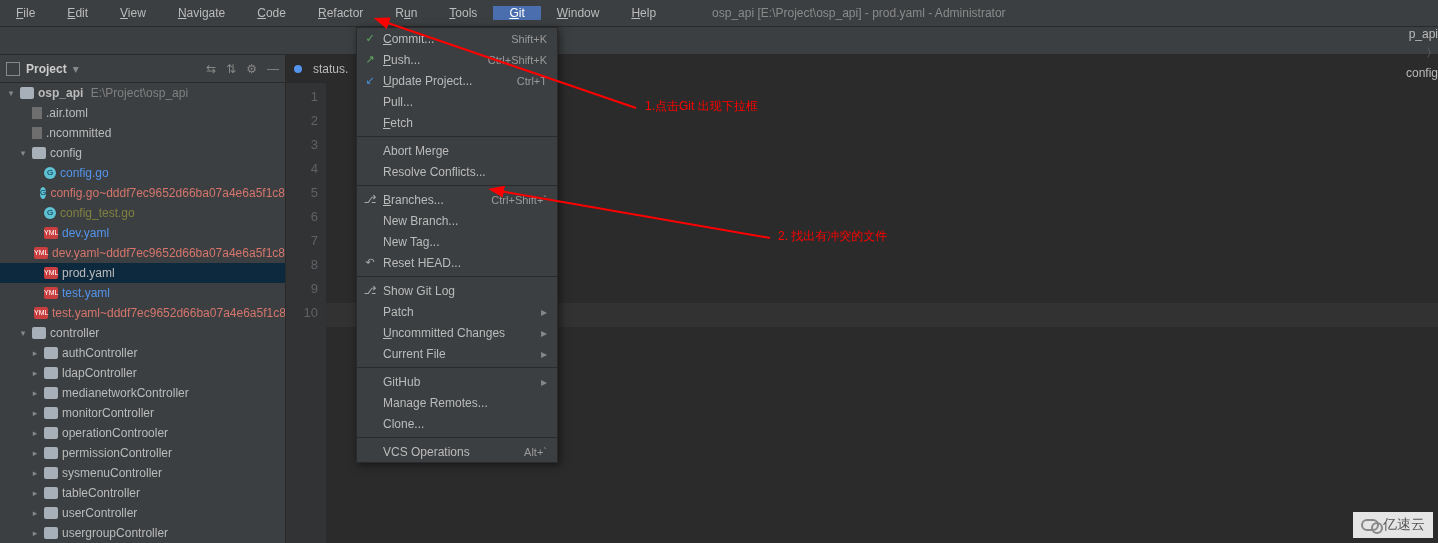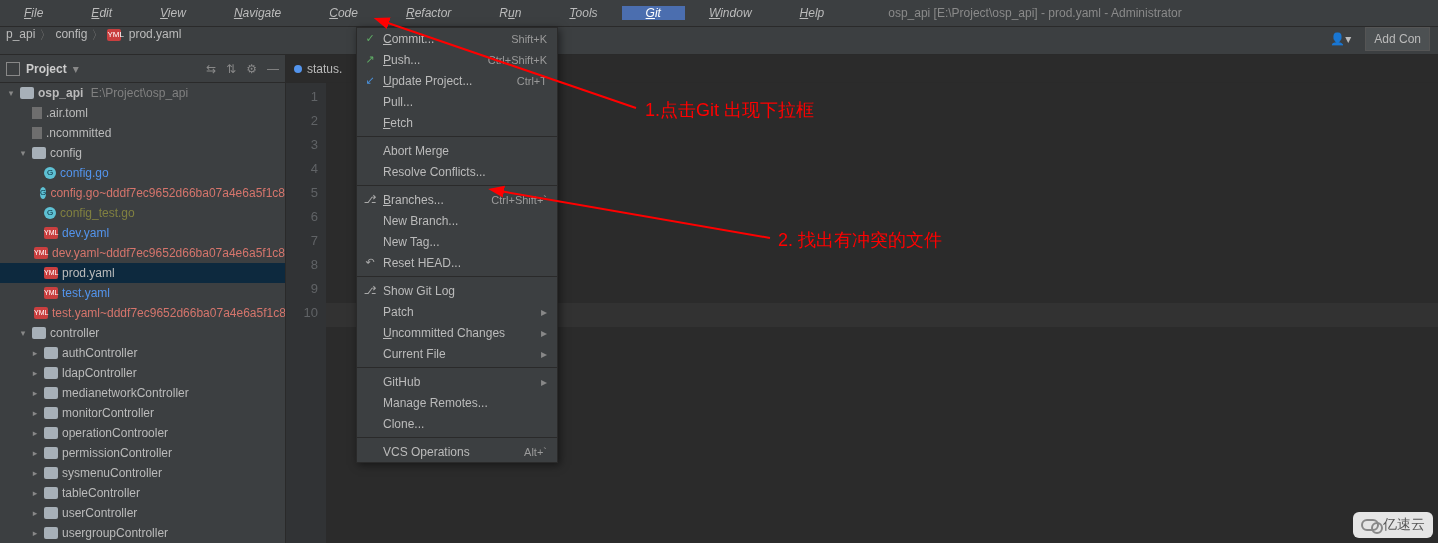--- a/index.html
+++ b/index.html
@@ -1,26 +1,26 @@
 <!DOCTYPE html>
 <html><head>
 <meta charset="utf-8">
 <style>
   * { margin: 0; padding: 0; box-sizing: border-box; font-family: "Segoe UI", Arial, sans-serif; }
   body { background: #2b2b2b; color: #bbb; font-size: 12px; width: 1438px; height: 543px; overflow: hidden; position: relative; }
 
   
   .menubar { display: flex; align-items: center; height: 27px; background: #3c3f41; border-bottom: 1px solid #2a2a2a; }
-  .menubar .menu-item { padding: 0 24px; line-height: 27px; cursor: default; font-style: italic; }
+  .menubar .menu-item { padding: 0 16px; line-height: 27px; cursor: default; }
   .menubar .menu-item.active { background: #4b6eaf; color: #fff; }
   .menubar .menu-item u { text-decoration: underline; }
   .menubar .title { margin-left: 40px; color: #8a8a8a; }
 
   
-  .breadcrumb { display: flex; align-items: flex-start; height: 28px; background: #3c3f41; border-bottom: 1px solid #2a2a2a; padding-left: 6px; gap: 4px; }
+  .breadcrumb { display: flex; align-items: flex-end; height: 28px; background: #3c3f41; border-bottom: 1px solid #2a2a2a; padding-left: 0; gap: 4px; flex-direction: column; }
   .breadcrumb .seg { color: #bbb; }
   .breadcrumb .arrow { color: #777; }
   .breadcrumb .yml-icon { display:inline-block; width:14px; height:12px; background:#c93f3f; border-radius:2px; font-size:8px; color:#fff; line-height:12px; text-align:center; margin-right:4px; vertical-align:middle; }
   .breadcrumb .right { margin-left: auto; display:flex; align-items:center; gap:8px; padding-right:8px;}
   .breadcrumb .user-btn { color:#bbb; padding:0 6px; }
   .breadcrumb .addc { background:#4c5052; color:#bbb; padding:4px 8px; border:1px solid #555; }
 
   
   .main { display:flex; height: calc(543px - 27px - 28px); }
 
@@ -46,21 +46,21 @@
   .file-icon { width:10px; height:12px; background:#6e6e6e; }
   .txt-default { color:#bbb; }
   .txt-blue { color:#5394ec; }
   .txt-red { color:#d5756c; }
   .txt-olive { color:#808040; }
   .txt-dim { color:#808080; }
 
   
   .editor { flex:1; display:flex; flex-direction:column; position:relative; }
   .tabs { display:flex; align-items:center; height:28px; border-bottom:1px solid #2a2a2a; }
-  .tab { display:flex; align-items:center; gap:5px; height:28px; padding:0 8px; border-right:1px solid #2a2a2a; color:#bbb; }
+  .tab { display:flex; align-items:center; gap:11px; height:28px; padding:0 8px; border-right:1px solid #2a2a2a; color:#bbb; }
   .tab.status .dot { width:8px;height:8px;border-radius:50%;background:#5394ec; }
   .tab .close { color:#888; font-size:12px;}
   .tab.active { background:#4e5254; }
   .tab.active .label { color:#fff; }
   .tab .yml-ic { width:14px;height:12px;background:#c93f3f;border-radius:2px;font-size:7px;color:#fff;line-height:12px;text-align:center;}
 
   .gutter-body { display:flex; flex:1; background:#2b2b2b; }
   .gutter { width:40px; background:#313335; color:#606366; text-align:right; padding-right:8px; padding-top:2px; font-family:Consolas,monospace; font-size:13px; line-height:24px; }
   .code { flex:1; position:relative; }
   .code .hl { position:absolute; left:0; right:0; top:220px; height:24px; background:#323232; }
@@ -69,24 +69,24 @@
   .dropdown { position:absolute; left:356px; top:27px; width:202px; background:#3c3f41; border:1px solid #2a2a2a; box-shadow:2px 2px 8px rgba(0,0,0,.5); z-index:10; }
   .dd-item { display:flex; align-items:center; height:21px; padding:0 10px 0 26px; position:relative; color:#bbb; }
   .dd-item.disabled { color:#6b6b6b; }
   .dd-item .shortcut { margin-left:auto; color:#9a9a9a; font-size:11px;}
   .dd-item .sub { margin-left:auto; color:#888; }
   .dd-item .ic { position:absolute; left:6px; width:14px; text-align:center; font-size:11px; }
   .dd-item u { text-decoration: underline; }
   .dd-sep { height:1px; background:#2a2a2a; margin:3px 0; }
 
   
-  .anno { position:absolute; color:#ff0000; font-size:18px; font-family: "Microsoft YaHei", sans-serif; z-index:20; pointer-events:none; }
+  .anno { position:absolute; color:#ff0000; font-size:12px; font-family: "Microsoft YaHei", sans-serif; z-index:20; pointer-events:none; }
   svg.arrows { position:absolute; top:0; left:0; z-index:15; pointer-events:none; }
 
-  .watermark { position:absolute; right:5px; bottom:5px; display:flex; align-items:center; gap:4px; background:rgba(245,245,245,.92); padding:4px 8px; border-radius:6px; color:#555; font-size:14px; z-index:30;}
+  .watermark { position:absolute; right:5px; bottom:5px; display:flex; align-items:center; gap:4px; background:rgba(245,245,245,.92); padding:4px 8px; border-radius:0; color:#555; font-size:14px; z-index:30;}
   .watermark .wmic { width:18px;height:12px;border:2px solid #888;border-radius:6px; position:relative;}
   .watermark .wmic::before{content:"";position:absolute;right:-6px;top:1px;width:8px;height:8px;border:2px solid #888;border-radius:50%;}
 </style>
 </head>
 <body>
 
 <div class="menubar">
   <span id="menuitems"><span class="menu-item"><u>F</u>ile</span><span class="menu-item"><u>E</u>dit</span><span class="menu-item"><u>V</u>iew</span><span class="menu-item"><u>N</u>avigate</span><span class="menu-item"><u>C</u>ode</span><span class="menu-item"><u>R</u>efactor</span><span class="menu-item">R<u>u</u>n</span><span class="menu-item"><u>T</u>ools</span><span class="menu-item active"><u>G</u>it</span><span class="menu-item"><u>W</u>indow</span><span class="menu-item"><u>H</u>elp</span></span>
   <span class="title">osp_api [E:\Project\osp_api] - prod.yaml - Administrator</span>
 </div>

